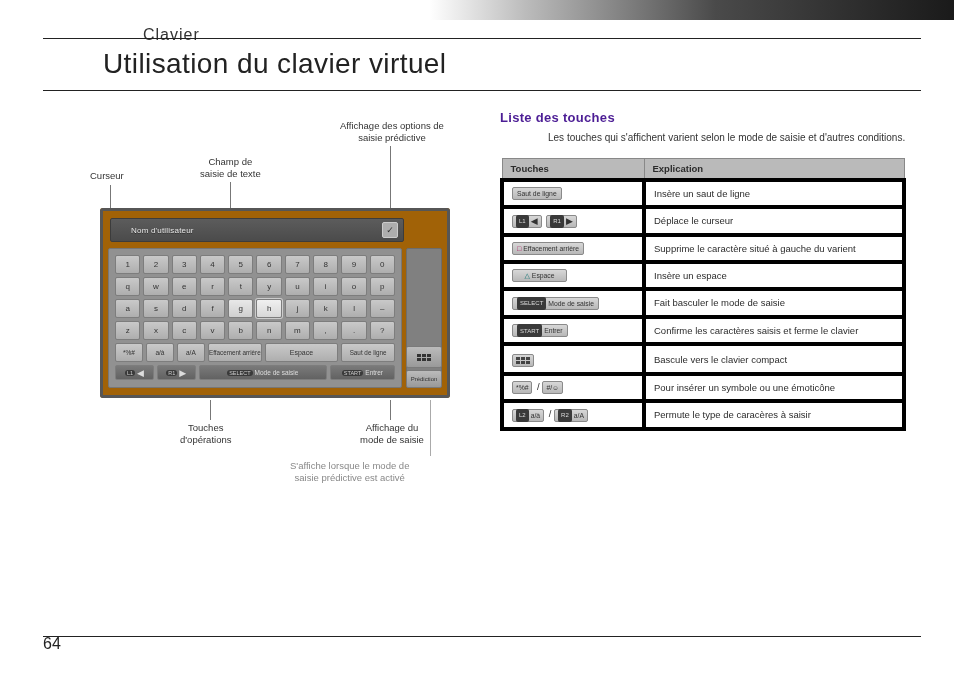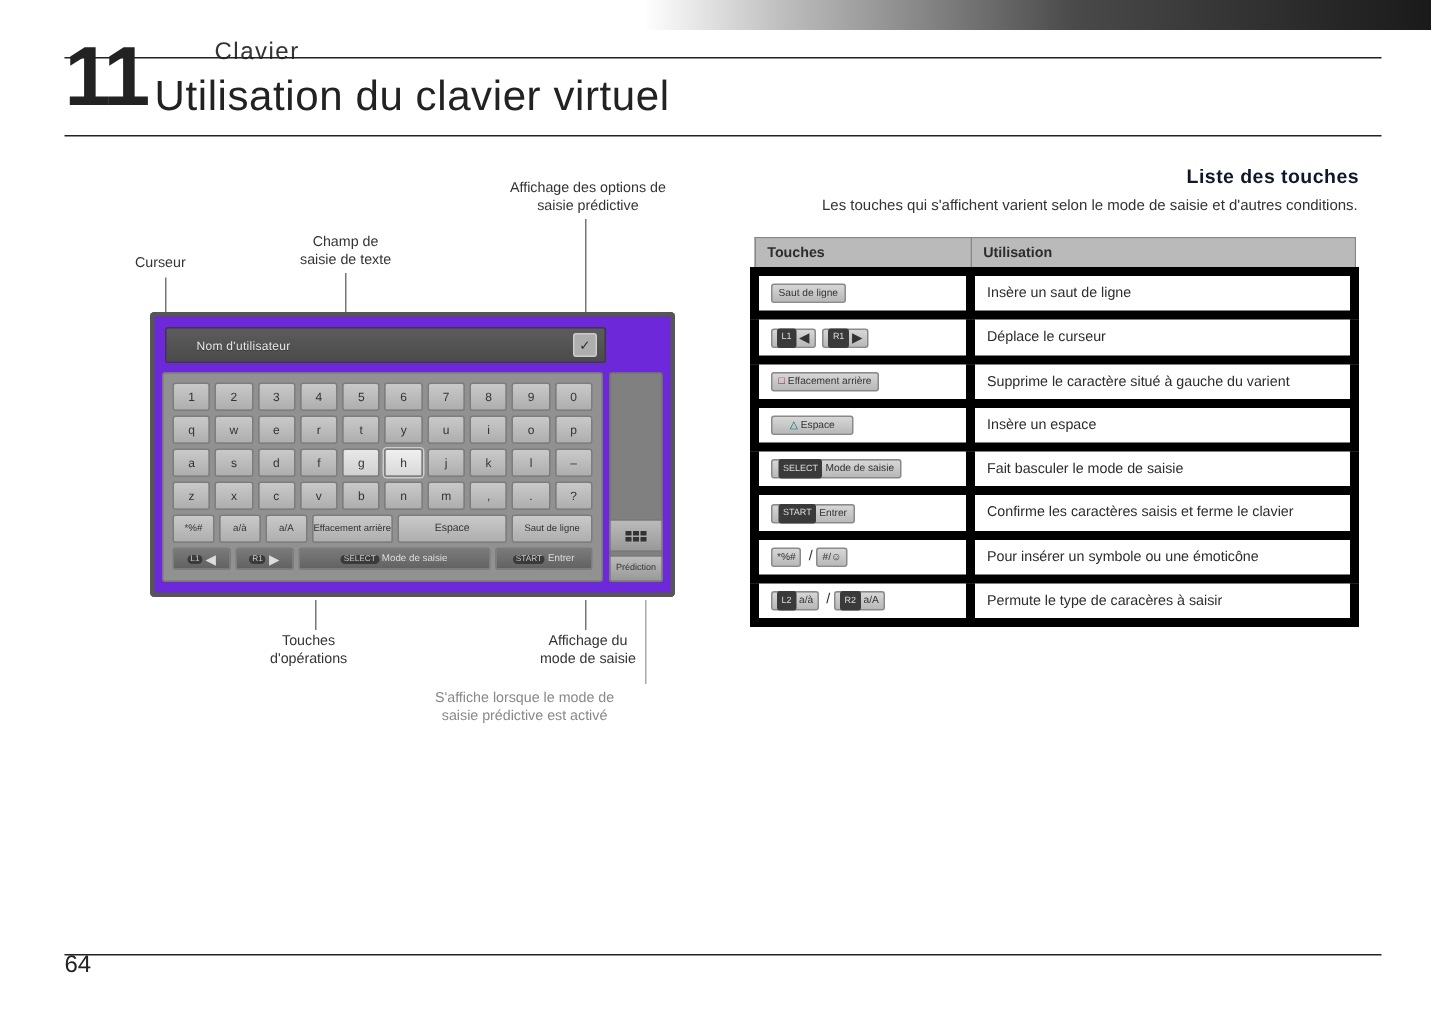--- a/index.html
+++ b/index.html
@@ -77,21 +77,21 @@
   .callout-line {
     position:absolute;
     width:0.8px;
     background:#777;
   }
 
   .kb-box {
     position:absolute;
     left:40px; top:98px;
     width:350px; height:190px;
-    background:#6d28d9;
+    background:#a16207;
     border-radius:3px;
     box-shadow: inset 0 0 0 3px #565656;
   }
   .kb-field {
     position:absolute;
     left:10px; right:46px; top:10px;
     height:22px;
     background: linear-gradient(#5c5c5c,#4b4b4b);
     border:1px solid #3c3c3c;
     border-radius:2px;
@@ -179,22 +179,21 @@
   .rcol {
     position:absolute;
     left:500px; top:110px; right:48px;
   }
   .rcol h3 {
     margin:0 0 6px 0;
     font-size:13px;
     font-weight:700;
     font-family:"Helvetica Neue", Arial, sans-serif;
     letter-spacing:0.3px;
-    color:#0f172a;
-    text-align:right;
+    color:#4c1d95;
   }
   .rcol p.lede {
     font-size:10px;
     line-height:13px;
     color:#333;
     margin:0 0 14px 0;
     padding-left:48px;
   }
   table.touch {
     border-collapse:collapse;
@@ -203,21 +202,21 @@
   }
   table.touch th {
     background:#bababa;
     text-align:left;
     font-weight:700;
     padding:4px 8px;
     border:1px solid #888;
     font-size:9.5px;
   }
   table.touch td {
-    border:6px solid #000000;
+    border:4px solid #000000;
     padding:5px 8px;
     vertical-align:middle;
   }
   .kcell { width:122px; }
   .mini-key {
     display:inline-flex;
     align-items:center;
     justify-content:center;
     background: linear-gradient(#d7d7d7,#b8b8b8);
     border:1px solid #8a8a8a;
@@ -251,21 +250,20 @@
     left:43px; right:33px; bottom:36px;
     border-top:1px solid #222;
   }
 </style>
 </head>
 <body>
 
 <div class="page">
   <div class="topfade"></div>
 
-  <div class="section-num">11</div>
   <div class="section-label">Clavier</div>
   <div class="rule-top"></div>
   <div class="section-title">Utilisation du clavier virtuel</div>
   <div class="rule-title"></div>
 
   <div class="diagram">
 
     <div class="callout" style="left:30px; top:60px;">Curseur</div>
     <div class="callout-line" style="left:50px; top:75px; height:30px;"></div>
 
@@ -390,21 +388,21 @@
   </div>
 
   <div class="rcol">
     <h3>Liste des touches</h3>
     <p class="lede">Les touches qui s'affichent varient selon le mode de saisie et d'autres conditions.</p>
 
     <table class="touch">
       <thead>
         <tr>
           <th class="kcell">Touches</th>
-          <th>Utilisation</th>
+          <th>Explication</th>
         </tr>
       </thead>
       <tbody>
         <tr>
           <td class="kcell"><span class="mini-key">Saut de ligne</span></td>
           <td>Insère un saut de ligne</td>
         </tr>
         <tr>
           <td class="kcell">
             <span class="mini-key small">
@@ -446,20 +444,35 @@
           <td>Fait basculer le mode de saisie</td>
         </tr>
         <tr>
           <td class="kcell">
             <span class="mini-key" style="min-width:55px">
                 <span class="mini-key dark-badge">START</span>
                 <span>Entrer</span>
               </span>
           </td>
           <td>Confirme les caractères saisis et ferme le clavier</td>
+        </tr>
+        <tr>
+          <td class="kcell">
+            <span class="mini-key small" style="min-width:20px">
+                <span class="mini-icon-grid">
+                  <div></div>
+                  <div></div>
+                  <div></div>
+                  <div></div>
+                  <div></div>
+                  <div></div>
+                </span>
+              </span>
+          </td>
+          <td>Bascule vers le clavier compact</td>
         </tr>
         <tr>
           <td class="kcell">
             <span class="mini-key small">*%#</span>
             <span>/</span>
             <span class="mini-key small">#/☺</span>
           </td>
           <td>Pour insérer un symbole ou une émoticône</td>
         </tr>
         <tr>

